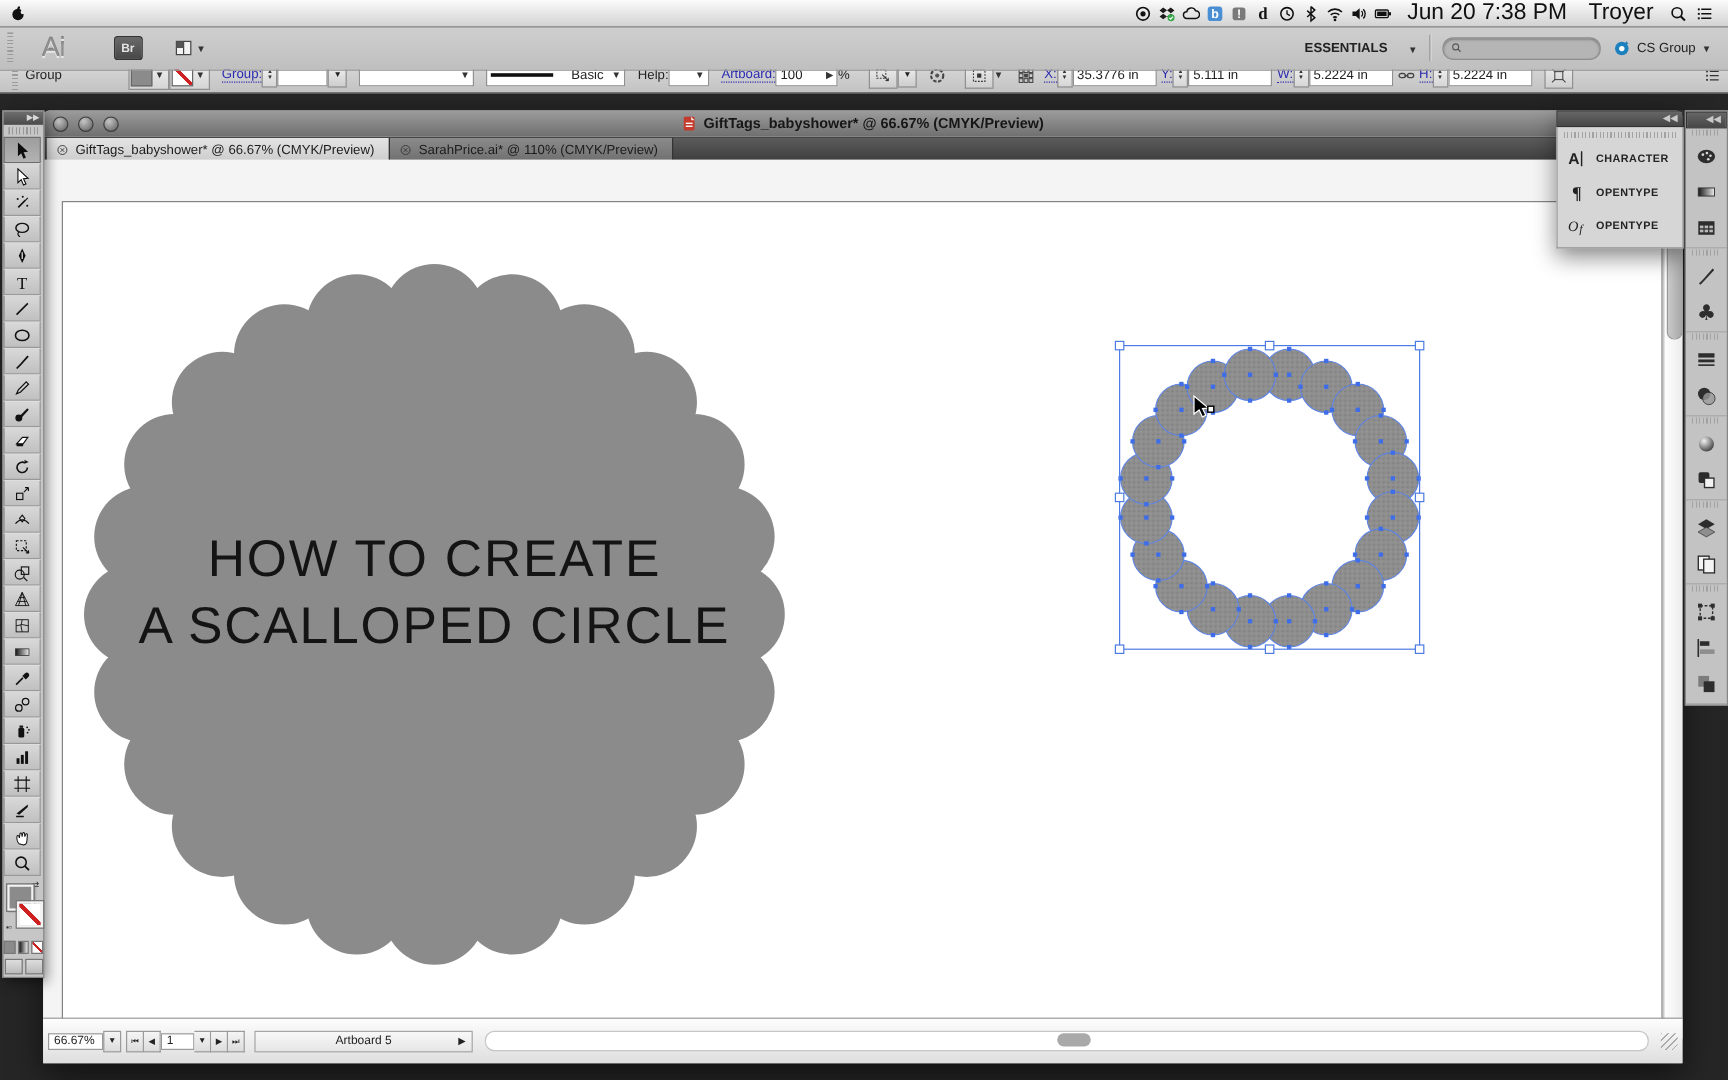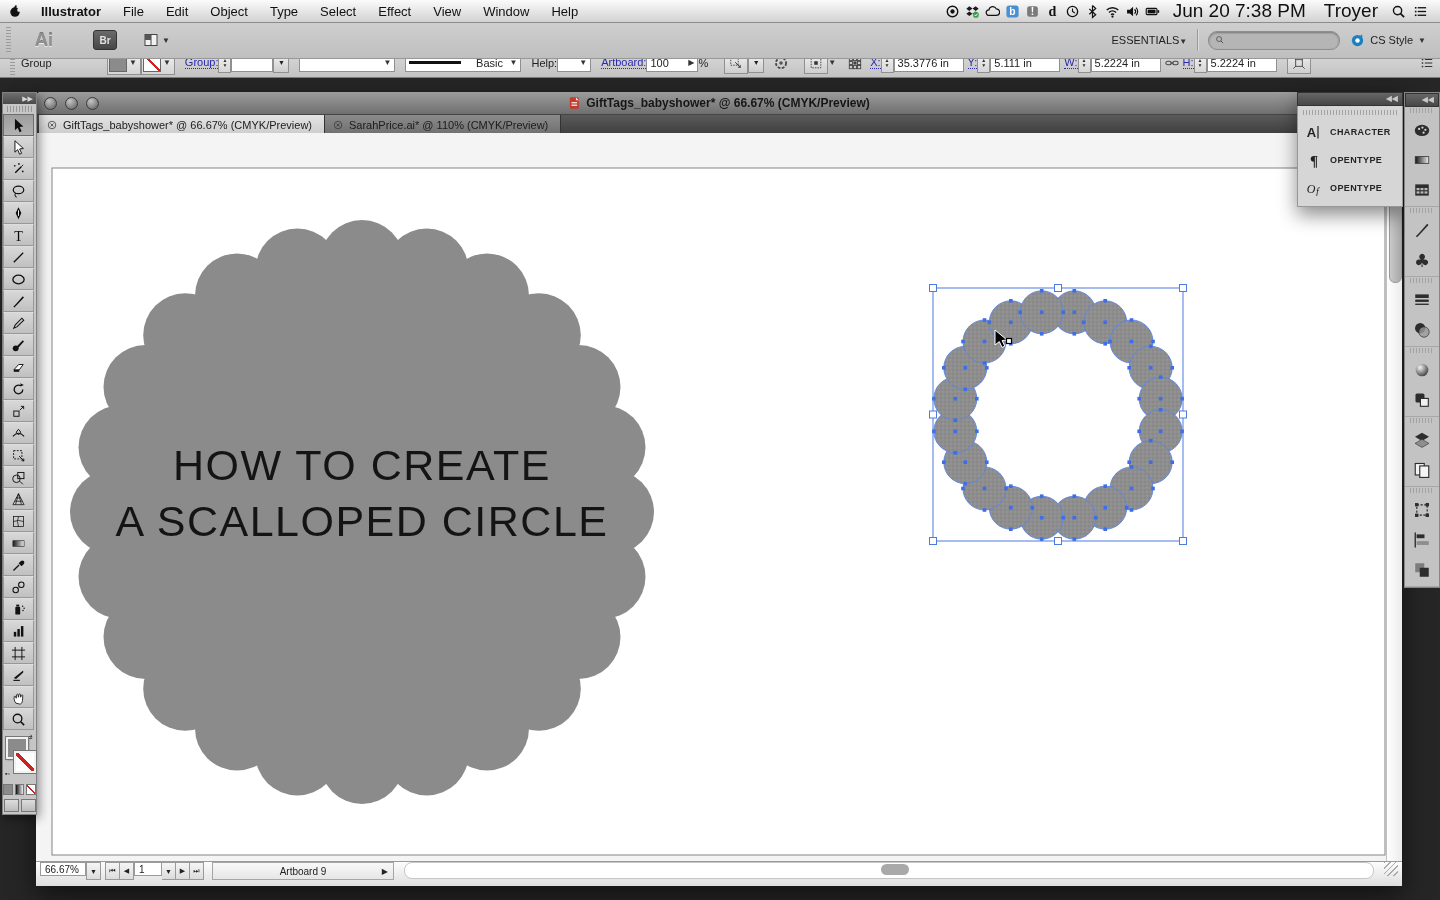--- a/index.html
+++ b/index.html
@@ -13,27 +13,27 @@
   .menu-item{padding:0 11px;line-height:21px}
   .menu-item.bold{font-weight:bold}
   #menu-right{margin-left:auto;display:flex;align-items:center;gap:2px;padding-right:10px}
   .status-icon{width:20px;height:18px;display:flex;align-items:center;justify-content:center}
   .status-icon svg{width:15px;height:15px}
   #menu-clock,#menu-user{padding:0 8px;font-size:19px}
 
   
   #appbar{position:absolute;left:0;top:22px;width:1440px;height:36px;background:linear-gradient(#cfcfcf,#bfbfbf);border-bottom:1px solid #989898;display:flex;align-items:center;z-index:49}
   .grip-v{width:5px;height:26px;margin:0 6px;background:repeating-linear-gradient(#9b9b9b 0 1px,transparent 1px 3px)}
-  #ai-logo{font-size:18px;font-weight:bold;color:#8f8f8f;text-shadow:0 1px 0 #e8e8e8, 0 -1px 0 #7a7a7a;margin:0 14px 0 18px}
+  #ai-logo{font-size:22px;font-weight:normal;color:#8f8f8f;text-shadow:0 1px 0 #e8e8e8, 0 -1px 0 #7a7a7a;margin:0 14px 0 18px}
   #br-btn{width:22px;height:18px;background:linear-gradient(#6a6a6a,#474747);border:1px solid #333;border-radius:3px;color:#e3e3e3;font-size:10px;font-weight:bold;display:flex;align-items:center;justify-content:center;margin:0 26px 0 26px}
   #arrange-btn{display:flex;align-items:center;gap:3px}
   #arrange-btn svg{width:16px;height:16px}
   .dd-caret{font-size:8px;color:#333}
   #appbar-right{margin-left:auto;display:flex;align-items:center;gap:10px;padding-right:14px}
-  #workspace-btn{display:flex;align-items:flex-end;gap:0;font-size:11px;font-weight:normal;color:#222}
+  #workspace-btn{display:flex;align-items:flex-end;gap:17px;font-size:11px;font-weight:bold;color:#222}
   .vsep{width:1px;height:22px;background:#9a9a9a;box-shadow:1px 0 0 #dcdcdc}
   #search-box{width:118px;height:17px;border-radius:9px;background:#b5b5b5;border:1px solid #8e8e8e;box-shadow:inset 0 1px 2px rgba(0,0,0,.35);display:flex;align-items:center;padding:0 6px;gap:4px}
   #search-box svg{width:10px;height:10px}
   #cslive-btn{display:flex;align-items:center;gap:5px;font-size:11px;color:#222}
   #cslive-btn svg{width:15px;height:15px}
 
   
   #controlbar{position:absolute;left:0;top:48px;width:1440px;height:30px;background:linear-gradient(#dcdcdc,#c3c3c3);border-bottom:1px solid #7c7c7c;display:flex;align-items:center;font-size:11px;color:#222;z-index:48;padding-left:4px;box-sizing:border-box}
   .cb-gap{width:10px;flex:none}
   .cb-label{flex:none}
@@ -79,21 +79,21 @@
   #tabbar{height:19px;background:linear-gradient(#5b5b5b,#3e3e3e);border-bottom:1px solid #222;display:flex;align-items:stretch;padding-left:3px}
   .tab{display:flex;align-items:center;gap:6px;padding:0 12px 0 8px;font-size:11px;color:#1c1c1c;background:linear-gradient(#8b8b8b,#707070);border-right:1px solid #333;white-space:nowrap}
   .tab.active{background:linear-gradient(#e4e4e4,#cdcdcd)}
   .tab .icon svg{width:10px;height:10px}
   #canvas{position:absolute;left:0;top:41px;width:1350px;height:733px;background:#f4f4f4;overflow:hidden}
   #canvas-svg{position:absolute;left:0;top:0}
   #vscroll{position:absolute;right:0;top:41px;width:16px;height:733px;background:linear-gradient(90deg,#fefefe,#ececec);border-left:1px solid #c0c0c0;box-sizing:border-box}
   #vthumb{position:absolute;left:2px;top:18px;width:11px;height:130px;border-radius:6px;background:linear-gradient(90deg,#c9c9c9,#a8a8a8);border:1px solid #999}
 
   
-  #statusbar{position:absolute;left:0;bottom:0;width:1366px;height:25px;background:linear-gradient(#fdfdfd,#dedede);border-top:1px solid #9a9a9a;display:flex;align-items:flex-start;font-size:10px;color:#222;box-sizing:border-box;padding:0 4px}
+  #statusbar{position:absolute;left:0;bottom:0;width:1366px;height:38px;background:linear-gradient(#fdfdfd,#dedede);border-top:1px solid #9a9a9a;display:flex;align-items:center;font-size:10px;color:#222;box-sizing:border-box;padding:0 4px}
   .sb-field{background:#fff;border:1px solid #9a9a9a;height:14px;display:flex;align-items:center;padding:0 4px;box-sizing:border-box}
   .sb-btn{width:13px;height:16px;border:1px solid #9a9a9a;border-left:none;background:linear-gradient(#f5f5f5,#dcdcdc);display:flex;align-items:center;justify-content:center;font-size:7px;color:#222}
   .sb-btn.first{border-left:1px solid #9a9a9a}
   #sb-artboard{width:180px;height:16px;margin-left:8px;border:1px solid #a6a6a6;background:linear-gradient(#f8f8f8,#e6e6e6);display:flex;align-items:center;justify-content:center;position:relative}
   #sb-artboard .arr{position:absolute;right:5px;font-size:8px}
   #hscroll{flex:1;height:15px;margin:0 10px;background:#fff;border:1px solid #c6c6c6;border-radius:8px;position:relative}
   #hthumb{position:absolute;left:476px;top:1px;width:28px;height:11px;border-radius:6px;background:#a9a9a9}
   #resize-grip{width:14px;height:14px;background:repeating-linear-gradient(135deg,#aaa 0 1px,transparent 1px 4px)}
 
   
@@ -115,21 +115,20 @@
 <body>
 
 <div id="menubar">
   <span id="apple" class="icon">
       <svg viewBox="0 0 16 16">
         <circle cx="8" cy="9.2" r="5.4" fill="#111"></circle>
         <circle cx="12.6" cy="6.8" r="2.1" fill="#e9e9e9"></circle>
         <ellipse cx="8.6" cy="3.2" rx="1.1" ry="1.9" fill="#111" transform="rotate(28 8.6 3.2)"></ellipse>
       </svg>
     </span>
-  <span id="menus"><span class="menu-item bold">Illustrator</span><span class="menu-item">File</span><span class="menu-item">Edit</span><span class="menu-item">Object</span><span class="menu-item">Type</span><span class="menu-item">Select</span><span class="menu-item">Effect</span><span class="menu-item">View</span><span class="menu-item">Window</span><span class="menu-item">Help</span></span>
   <span id="menu-right">
     <span id="status-icons" style="display:flex">
         <span class="status-icon icon">
           <svg viewBox="0 0 16 16">
             <circle cx="8" cy="8" r="5.6" fill="none" stroke="#111" stroke-width="1.5"></circle>
             <circle cx="8" cy="8" r="2.3" fill="#111"></circle>
           </svg>
         </span>
         <span class="status-icon icon">
           <svg viewBox="0 0 16 16">
@@ -245,21 +244,21 @@
         </span>
     </span>
     <span id="cslive-btn">
       <span class="icon" id="cslive-icon">
           <svg viewBox="0 0 16 16">
             <circle cx="8" cy="8" r="6" fill="#1c7fbe"></circle>
             <circle cx="8" cy="8" r="2.4" fill="#fff"></circle>
             <path d="M12.2 1.2 l.6 1.4 1.4.6 -1.4.6 -.6 1.4 -.6 -1.4 -1.4 -.6 1.4 -.6 Z" fill="#1c7fbe"></path>
           </svg>
         </span>
-      <span>CS Style</span>
+      <span>CS Group</span>
       <span class="dd-caret">▼</span>
     </span>
   </span>
 </div>
 
 <div id="controlbar">
   <span class="grip-v"></span>
   <span class="cb-label" style="width:64px">Group</span>
   <span class="cb-gap" style="width:22px"></span>
   <span class="swatch-combo">
@@ -831,21 +830,21 @@
     <span class="sb-field" style="width:46px">66.67%</span>
     <span class="sb-btn first">▼</span>
     <span style="width:4px"></span>
     <span class="sb-btn first">⏮</span>
     <span class="sb-btn">◀</span>
     <span class="sb-field" style="width:28px">1</span>
     <span class="sb-btn">▼</span>
     <span class="sb-btn">▶</span>
     <span class="sb-btn">⏭</span>
     <span id="sb-artboard">
-      <span>Artboard 9</span>
+      <span>Artboard 5</span>
       <span class="arr">▶</span>
     </span>
     <span id="hscroll">
         <span id="hthumb"></span>
       </span>
     <span id="resize-grip"></span>
   </div>
 </div>
 
 <div id="typepanel">

